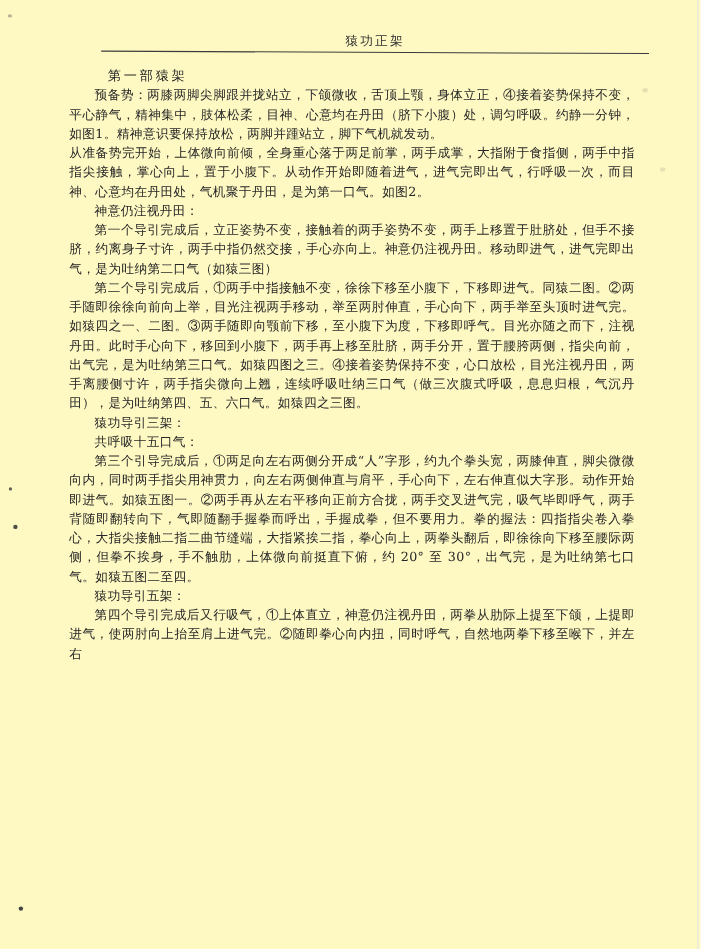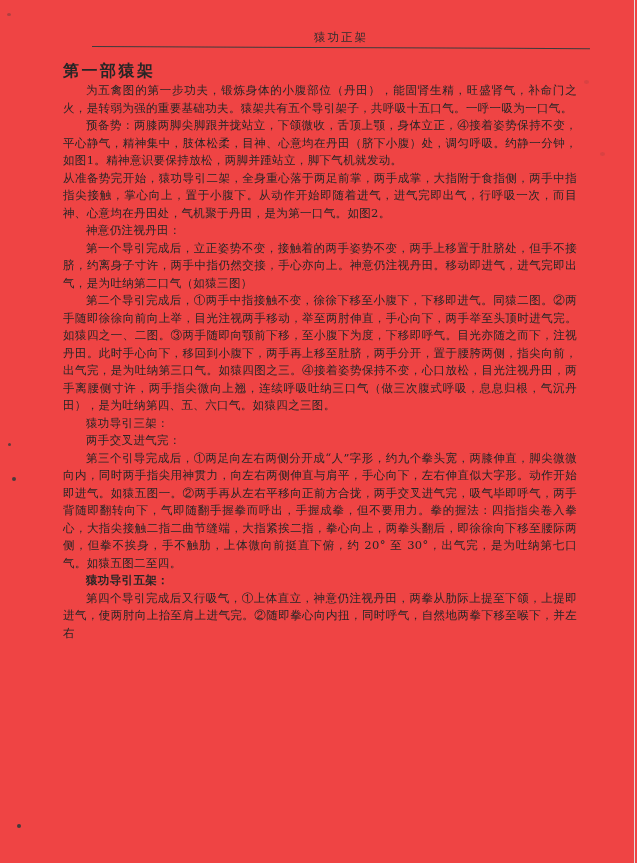--- a/index.html
+++ b/index.html
@@ -1,60 +1,61 @@
 <!DOCTYPE html>
 <html lang="zh"><head>
 <meta charset="utf-8">
 <style>
   html,body { margin:0; padding:0; background:#ffffff; }
   .page {
     position:relative;
     width:637px; height:863px;
-    background:#ef4444;
+    background:#fef9c3;
     overflow:hidden;
     font-family:"DejaVu Serif","Liberation Serif",serif;
     color:#262626;
   }
   .content {
     position:absolute; left:63px; top:30px; width:514px;
   }
   .running-head {
     margin-left:29px; width:498px;
     text-align:center;
     font-size:11.5px; letter-spacing:2px;
     color:#2e2e2e;
   }
   .rule {
     margin-left:29px; width:498px; height:0;
     border-top:1.7px solid #3c3c3c;
     transform:rotate(0.25deg); transform-origin:left center;
     margin-top:1px;
   }
   .chapter-title {
-    font-weight:bold;
-    font-size:16px; letter-spacing:2.5px;
+    font-weight:normal;
+    font-size:12px; letter-spacing:2.5px;
     margin-top:14px;
+    margin-left:35px;
   }
   p.t {
     margin:0;
     font-size:11.5px;
     line-height:17.5px;
     letter-spacing:0.35px;
     text-align:justify;
     text-indent:2em;
     color:#262626;
   }
   p.flush { text-indent:0; }
   .mt-sm  { margin-top:8px; }
   .mt-h1  { margin-top:10px; }
   .mt-gap { margin-top:16px; }
   .mb-gap { margin-bottom:17px; }
   .mt-g14 { margin-top:14px; }
   .mt-g17 { margin-top:17px; }
-  .mt-g11 { margin-top:11px;font-weight:bold; }
+  .mt-g11 { margin-top:11px; }
   .speck {
     position:absolute; background:#3a3a3a; border-radius:50%;
   }
   .speck.s1 { left:7;  left:7px;  top:13px;  width:4px; height:3px; opacity:.35; }
   .speck.s2 { left:8px;  top:443px; width:3px; height:3px; opacity:.8; }
   .speck.s3 { left:12px; top:477px; width:4px; height:4px; opacity:.9; }
   .speck.s4 { left:17px; top:824px; width:4px; height:4px; opacity:.95; }
   .speck.s5 { left:584px; top:80px;  width:5px; height:4px; opacity:.12; }
   .speck.s6 { left:600px; top:152px; width:5px; height:4px; opacity:.12; }
   .edge-line {
@@ -75,36 +76,35 @@
   <div class="speck s5"></div>
   <div class="speck s6"></div>
 
   <div class="content">
 
     <div class="running-head">猿功正架</div>
     <div class="rule"></div>
 
     <div class="chapter-title">第一部猿架</div>
 
-    <p class="t mt-sm">为五禽图的第一步功夫，锻炼身体的小腹部位（丹田），能固肾生精，旺盛肾气，补命门之火，是转弱为强的重要基础功夫。猿架共有五个导引架子，共呼吸十五口气。一呼一吸为一口气。</p>
 
     <p class="t">预备势：两膝两脚尖脚跟并拢站立，下颌微收，舌顶上颚，身体立正，④接着姿势保持不变，平心静气，精神集中，肢体松柔，目神、心意均在丹田（脐下小腹）处，调匀呼吸。约静一分钟，如图1。精神意识要保持放松，两脚并踵站立，脚下气机就发动。</p>
 
 
-    <p class="t flush">从准备势完开始，猿功导引二架，全身重心落于两足前掌，两手成掌，大指附于食指侧，两手中指指尖接触，掌心向上，置于小腹下。从动作开始即随着进气，进气完即出气，行呼吸一次，而目神、心意均在丹田处，气机聚于丹田，是为第一口气。如图2。</p>
+    <p class="t flush">从准备势完开始，上体微向前倾，全身重心落于两足前掌，两手成掌，大指附于食指侧，两手中指指尖接触，掌心向上，置于小腹下。从动作开始即随着进气，进气完即出气，行呼吸一次，而目神、心意均在丹田处，气机聚于丹田，是为第一口气。如图2。</p>
 
     <p class="t">神意仍注视丹田：</p>
 
     <p class="t">第一个导引完成后，立正姿势不变，接触着的两手姿势不变，两手上移置于肚脐处，但手不接脐，约离身子寸许，两手中指仍然交接，手心亦向上。神意仍注视丹田。移动即进气，进气完即出气，是为吐纳第二口气（如猿三图）</p>
 
     <p class="t">第二个导引完成后，①两手中指接触不变，徐徐下移至小腹下，下移即进气。同猿二图。②两手随即徐徐向前向上举，目光注视两手移动，举至两肘伸直，手心向下，两手举至头顶时进气完。如猿四之一、二图。③两手随即向颚前下移，至小腹下为度，下移即呼气。目光亦随之而下，注视丹田。此时手心向下，移回到小腹下，两手再上移至肚脐，两手分开，置于腰胯两侧，指尖向前，出气完，是为吐纳第三口气。如猿四图之三。④接着姿势保持不变，心口放松，目光注视丹田，两手离腰侧寸许，两手指尖微向上翘，连续呼吸吐纳三口气（做三次腹式呼吸，息息归根，气沉丹田），是为吐纳第四、五、六口气。如猿四之三图。</p>
 
     <p class="t mt-gap mb-gap">猿功导引三架：</p>
 
-    <p class="t mt-g14 mb-gap">两手交叉进气完：</p>
+    <p class="t mt-g14 mb-gap">共呼吸十五口气：</p>
 
     <p class="t">第三个引导完成后，①两足向左右两侧分开成“人”字形，约九个拳头宽，两膝伸直，脚尖微微向内，同时两手指尖用神贯力，向左右两侧伸直与肩平，手心向下，左右伸直似大字形。动作开始即进气。如猿五图一。②两手再从左右平移向正前方合拢，两手交叉进气完，吸气毕即呼气，两手背随即翻转向下，气即随翻手握拳而呼出，手握成拳，但不要用力。拳的握法：四指指尖卷入拳心，大指尖接触二指二曲节缝端，大指紧挨二指，拳心向上，两拳头翻后，即徐徐向下移至腰际两侧，但拳不挨身，手不触肋，上体微向前挺直下俯，约 20° 至 30°，出气完，是为吐纳第七口气。如猿五图二至四。</p>
 
 
     <p class="t mt-g11 mb-gap">猿功导引五架：</p>
 
     <p class="t">第四个导引完成后又行吸气，①上体直立，神意仍注视丹田，两拳从肋际上提至下颌，上提即进气，使两肘向上抬至肩上进气完。②随即拳心向内扭，同时呼气，自然地两拳下移至喉下，并左右</p>
 
   </div>
 </div>

